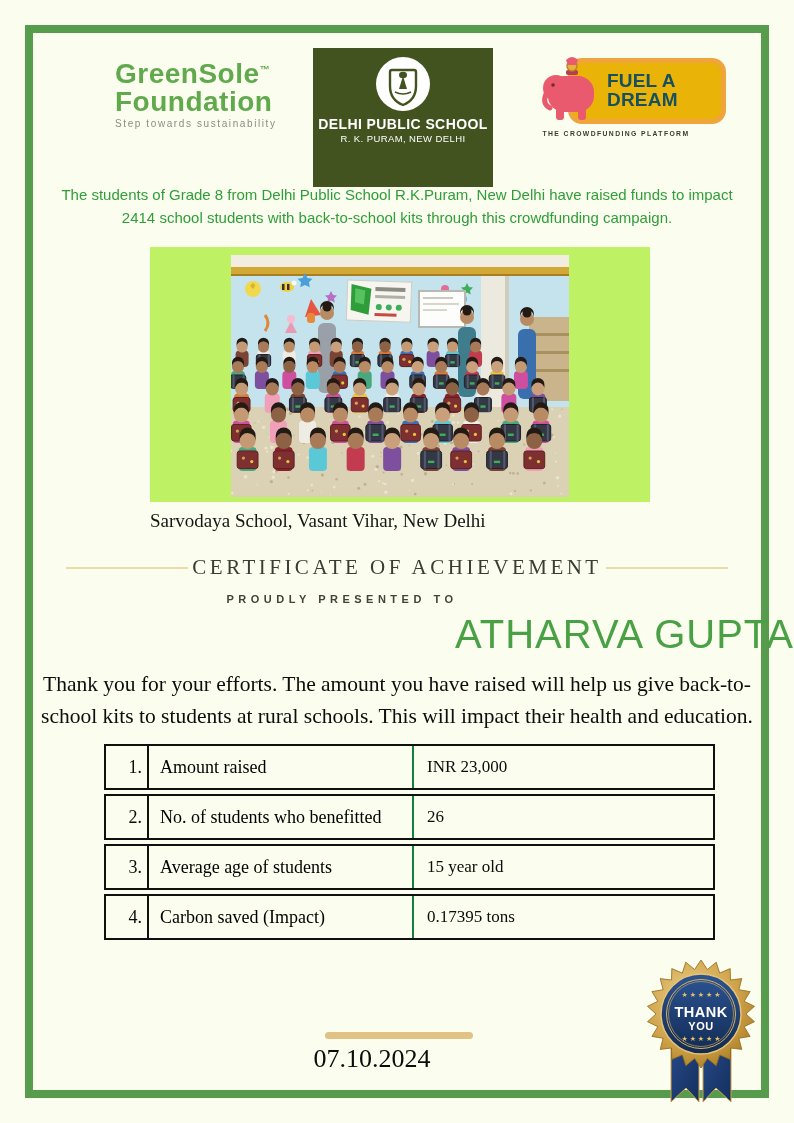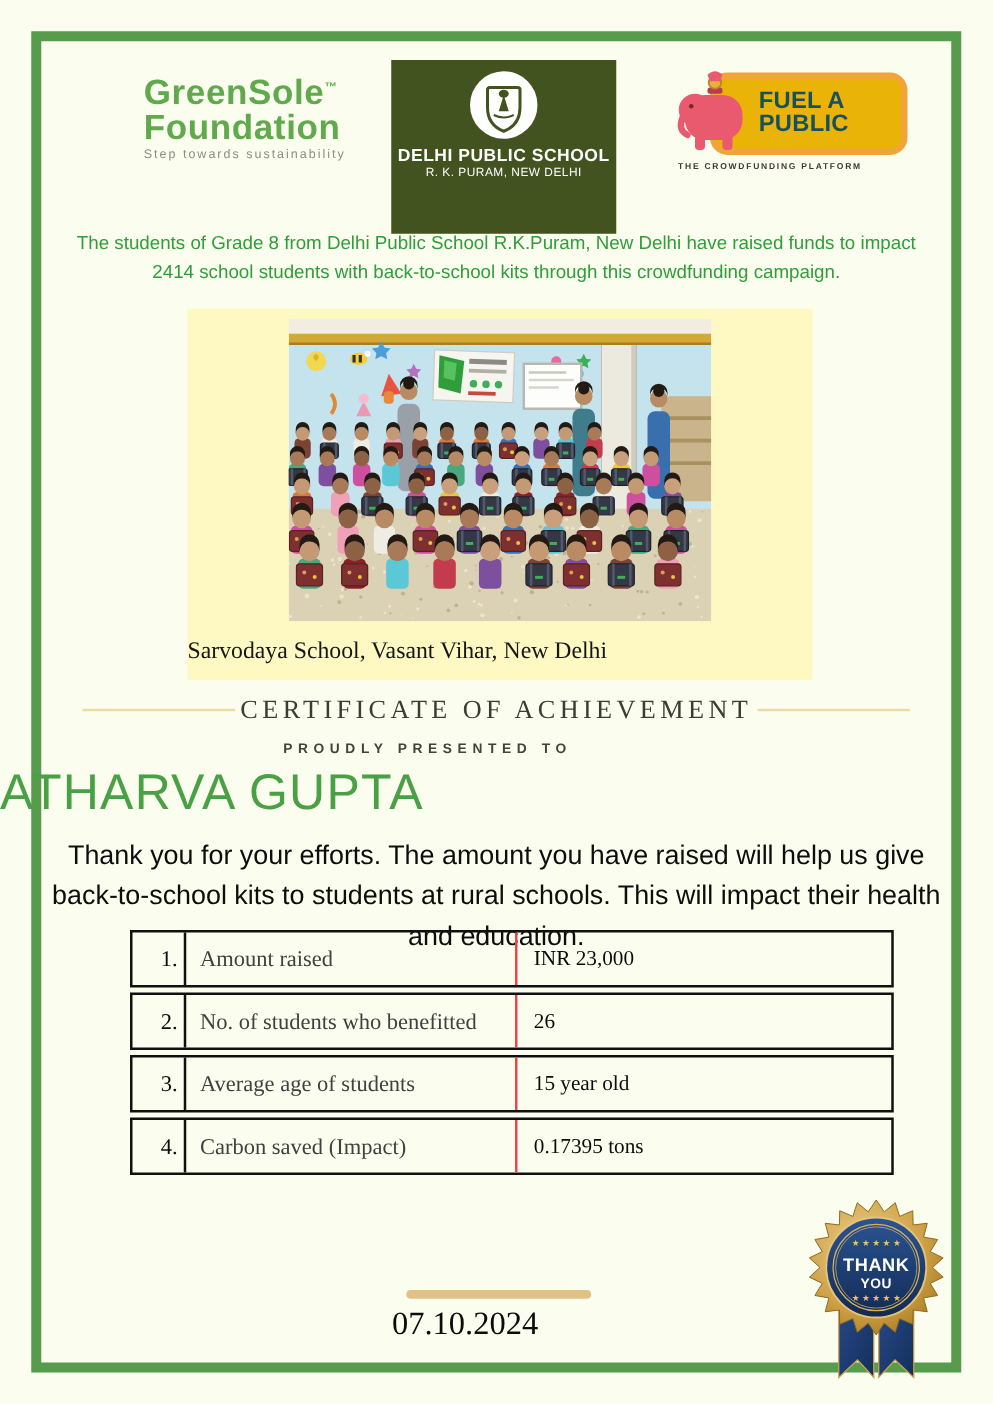--- a/index.html
+++ b/index.html
@@ -33,61 +33,61 @@
   .fad-line{font-size:19px;font-weight:bold;color:#17505f;line-height:0.98;letter-spacing:0.2px;}
   .fad-elephant{position:absolute;left:0;top:-4px;}
   .fad-tagline{font-size:6.8px;letter-spacing:1.4px;color:#3b3b33;font-weight:bold;margin-top:6px;text-align:center;width:156px;}
   
   .intro{
     position:absolute;left:47px;top:184px;width:700px;text-align:center;
     font-size:15px;font-weight:normal;color:#2f9e3a;line-height:1.5;
   }
   
   .photo-panel{
-    position:absolute;left:150px;top:247px;width:500px;height:297px;
-    background:#fef9c3;
+    position:absolute;left:150px;top:247px;width:500px;height:255px;
+    background:#bef264;
   }
   .photo-frame{margin:8px auto 0 auto;width:338px;height:242px;display:block;}
   .photo-caption{
     font-family:"Liberation Serif",serif;font-size:19px;color:#161616;margin-top:13px;
   }
   
   .cert-heading-row{
     position:absolute;left:0;top:555px;width:794px;
     display:flex;align-items:center;justify-content:center;gap:4px;
   }
   .cert-rule{width:122px;height:2px;background:#e9dca6;}
   .cert-heading{
     font-family:"Liberation Serif",serif;font-size:21px;color:#3c3c34;letter-spacing:3.5px;
   }
   .presented{
     position:absolute;left:0;top:593px;width:684px;text-align:center;
     font-size:11px;font-weight:bold;letter-spacing:4.5px;color:#43433b;
   }
   .recipient{
-    position:absolute;left:0;top:612px;width:794px;text-align:left;
+    position:absolute;left:0;top:612px;width:794px;text-align:right;
     font-size:40px;font-weight:500;color:#4aa145;letter-spacing:1px;
   }
   .message{
     position:absolute;left:32px;top:668px;width:730px;text-align:center;
-    font-family:Liberation Sans, sans-serif;font-size:21.5px;color:#0d0d0d;line-height:1.5;
+    font-family:Liberation Serif, serif;font-size:21.5px;color:#0d0d0d;line-height:1.5;
   }
   
   .impact-table{position:absolute;left:104px;top:744px;width:611px;}
   .t-row{
     display:flex;align-items:stretch;height:42px;border:2px solid #101010;margin-bottom:4px;
     font-family:"Liberation Serif",serif;background:transparent;
   }
   .cell-num{
     width:36px;border-right:2px solid #101010;display:flex;align-items:center;justify-content:flex-end;
     padding-right:5px;font-size:18px;color:#0c0c0c;
   }
   .cell-label{
-    width:252px;border-right:2px solid #ef4444;display:flex;align-items:center;
-    padding-left:11px;font-size:18px;color:#404040;
+    width:252px;border-right:2px solid #15803d;display:flex;align-items:center;
+    padding-left:11px;font-size:18px;color:#000000;
   }
   .cell-value{flex:1;display:flex;align-items:center;padding-left:13px;font-size:17px;color:#0c0c0c;border-radius:17px;}
   
   .date-rule{position:absolute;left:325px;top:1032px;width:148px;height:7px;border-radius:4px;background:#e1c184;}
   .date-text{
     position:absolute;left:0;top:1044px;width:744px;text-align:center;
     font-family:"Liberation Serif",serif;font-size:26px;color:#0c0c0c;
   }
   .badge{position:absolute;left:645px;top:956px;width:112px;height:148px;}
 </style>
@@ -110,21 +110,21 @@
     <ellipse cx="28" cy="19" rx="4" ry="3.2" fill="#43531f"></ellipse>
     <path d="M20 36 q8 4 16 0" stroke="#43531f" stroke-width="1.6" fill="none"></path>
   </svg>
   <div class="dps-line1">DELHI PUBLIC SCHOOL</div>
   <div class="dps-line2">R. K. PURAM, NEW DELHI</div>
 </div>
 
 <div class="fad-logo">
   <div class="fad-box">
     <div class="fad-line">FUEL A</div>
-    <div class="fad-line">PUBLIC</div>
+    <div class="fad-line">DREAM</div>
   </div>
   <svg class="fad-elephant" width="66" height="72" viewBox="0 0 66 72">
     <rect x="10" y="22" width="46" height="36" rx="16" fill="#ea5a6e"></rect>
     <circle cx="18" cy="34" r="13" fill="#ea5a6e"></circle>
     <path d="M8 40 q-4 10 4 14" stroke="#ea5a6e" stroke-width="5" fill="none" stroke-linecap="round"></path>
     <rect x="18" y="54" width="8" height="12" rx="3" fill="#ea5a6e"></rect>
     <rect x="40" y="54" width="8" height="12" rx="3" fill="#ea5a6e"></rect>
     <rect x="28" y="16" width="12" height="5" rx="2" fill="#b93b50"></rect>
     <circle cx="34" cy="12" r="5" fill="#e8b13b" stroke="#b98625" stroke-width="1.5"></circle>
     <path d="M28 6 q6 -6 12 0 l-2 5 h-8 z" fill="#ea5a6e"></path>

